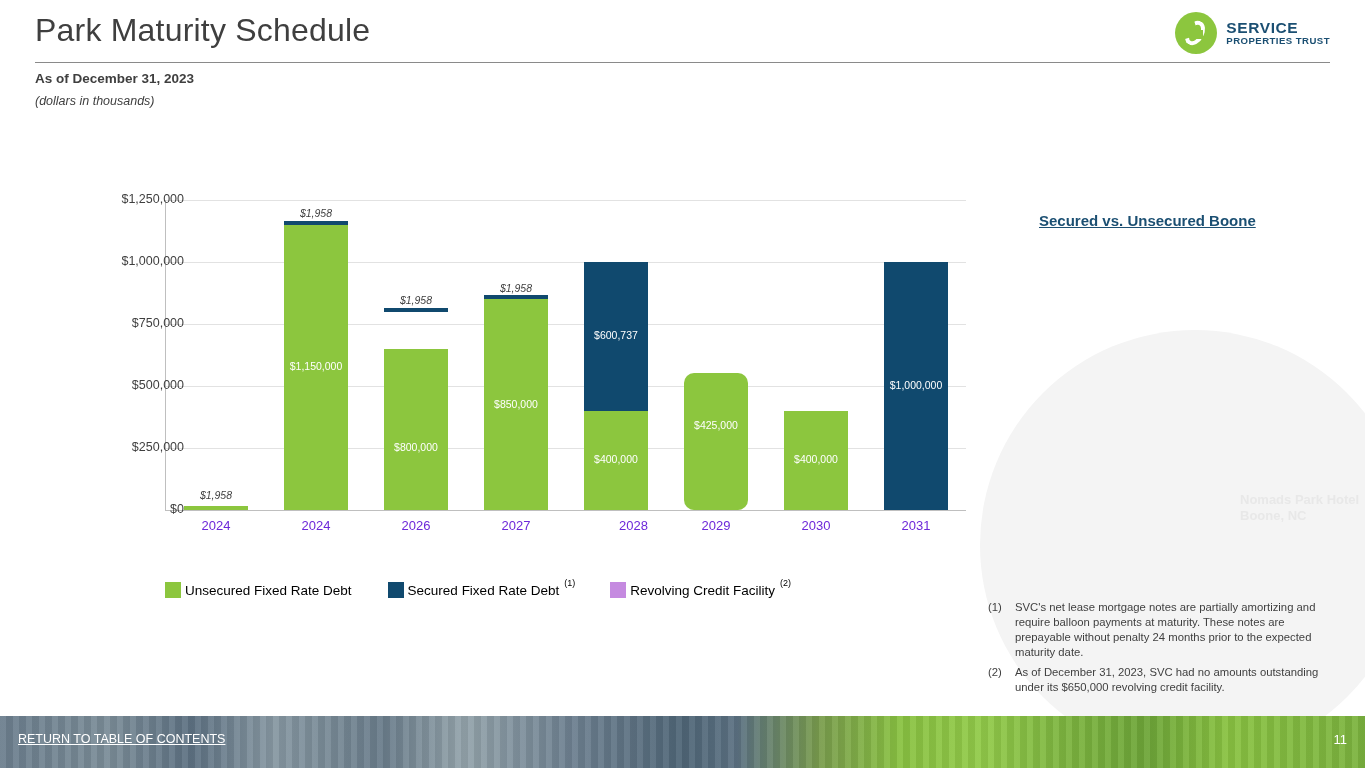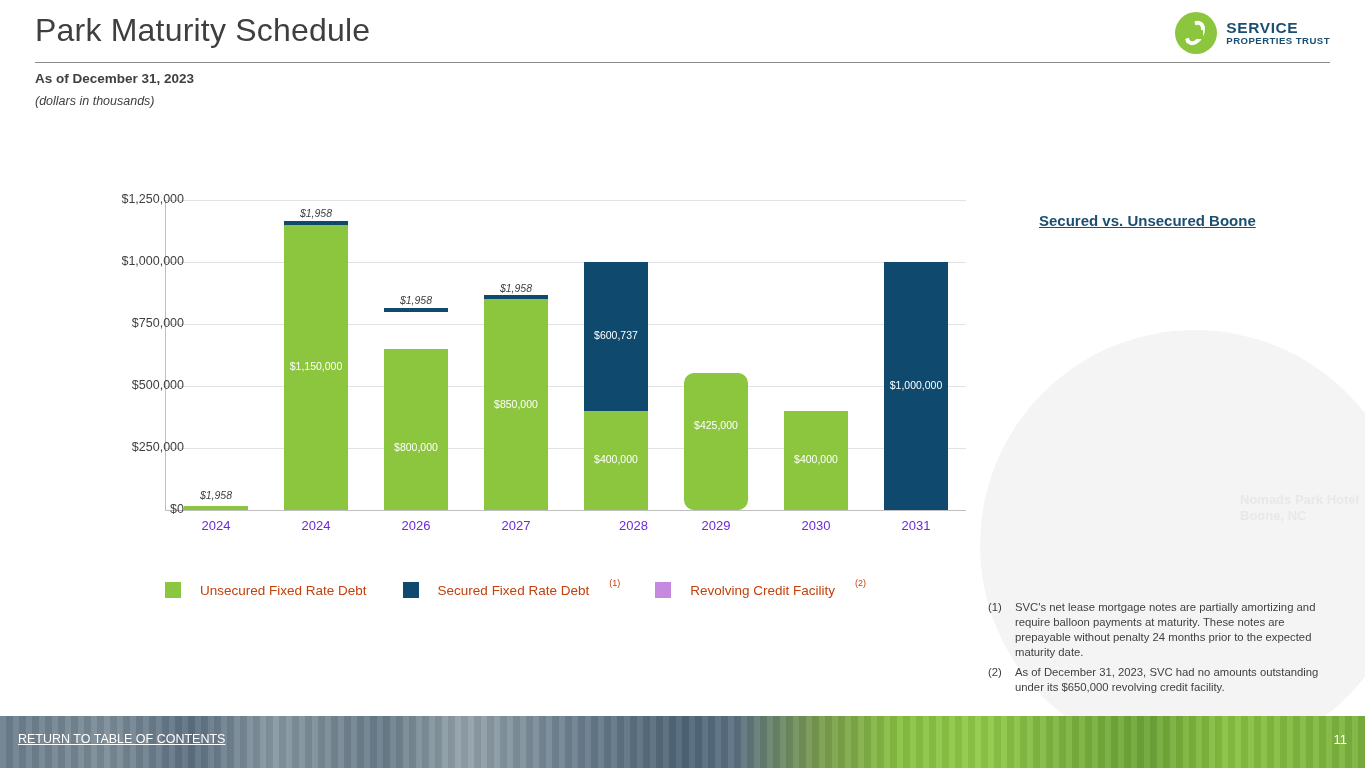--- a/index.html
+++ b/index.html
@@ -185,23 +185,23 @@
     position: absolute;
     left: 165px;
     top: 582px;
     display: flex;
     align-items: flex-start;
     gap: 36px;
   }
   .legend-item {
     display: flex;
     align-items: center;
-    gap: 19px;
+    gap: 4px;
     font-size: 13.5px;
-    color: #c2410c;
+    color: #000000;
     position: relative;
   }
   .legend-swatch {
     width: 16px;
     height: 16px;
     display: inline-block;
   }
   .legend-sup {
     font-size: 9px;
     vertical-align: super;

